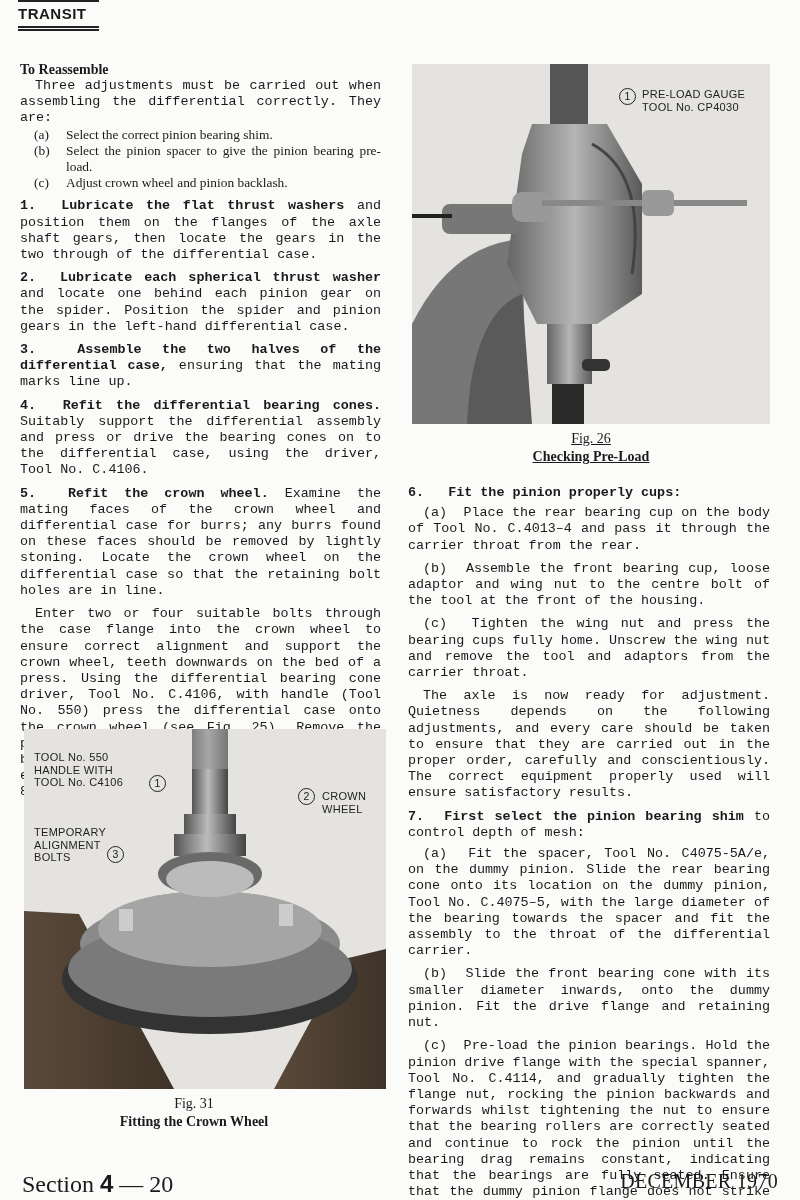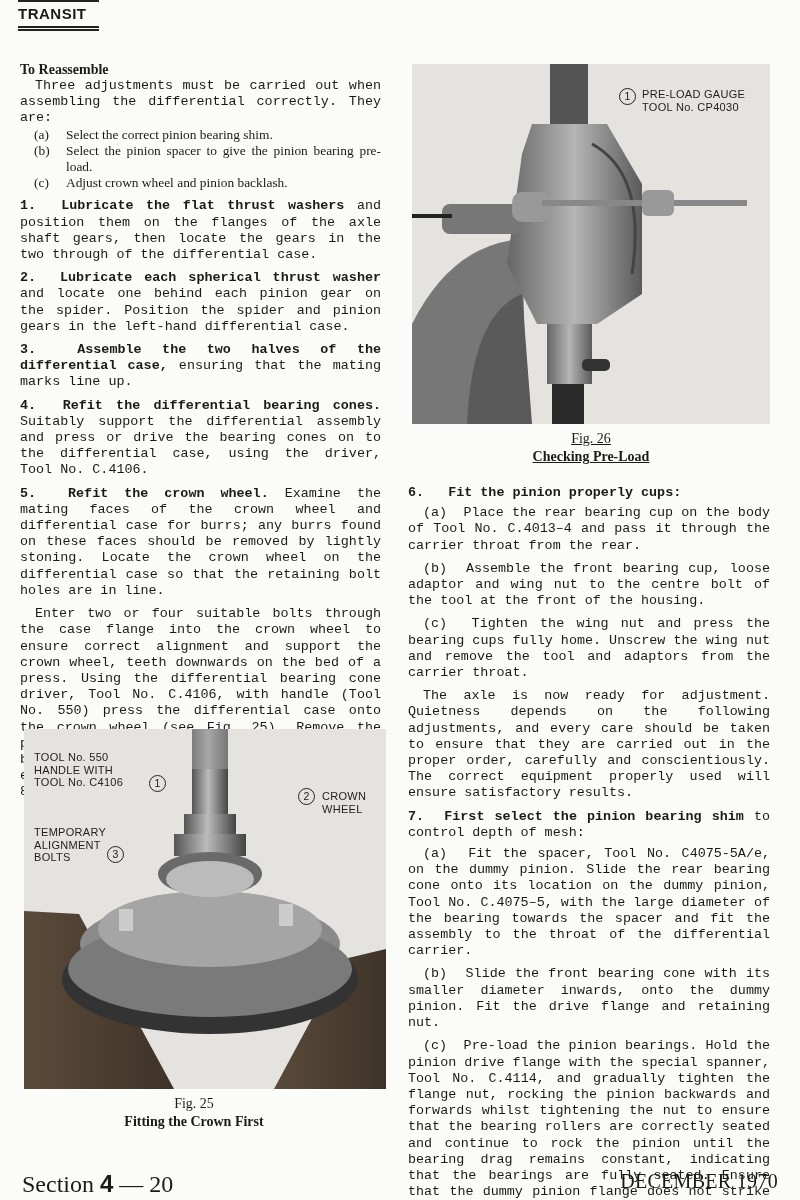--- a/index.html
+++ b/index.html
@@ -105,22 +105,22 @@
 TOOL No. C4106</div>
   <div class="circle" style="left:125px; top:46px;">1</div>
   <div class="label" style="left:298px; top:61px; white-space:pre; text-align:left;">CROWN
 WHEEL</div>
   <div class="circle" style="left:274px; top:59px;">2</div>
   <div class="label" style="left:10px; top:97px; white-space:pre;">TEMPORARY
 ALIGNMENT
 BOLTS</div>
   <div class="circle" style="left:83px; top:117px;">3</div>
   <div class="caption" style="left:0; top:366px; width:340px;">
-    <div>Fig. 25</div>
-    <div class="cap-title">Fitting the Crown First</div>
+    <div>Fig. 31</div>
+    <div class="cap-title">Fitting the Crown Wheel</div>
   </div>
 </div>
 
 <div class="fig" style="left:412px; top:64px; width:358px; height:405px;">
   <div class="photo" style="left:0; top:0; width:358px; height:360px;">
     <svg width="358" height="360" viewBox="0 0 358 360">
       <defs>
         <linearGradient id="m2" x1="0" x2="1">
             <stop offset="0" stop-color="#666"></stop>
             <stop offset="0.5" stop-color="#b5b5b5"></stop>

